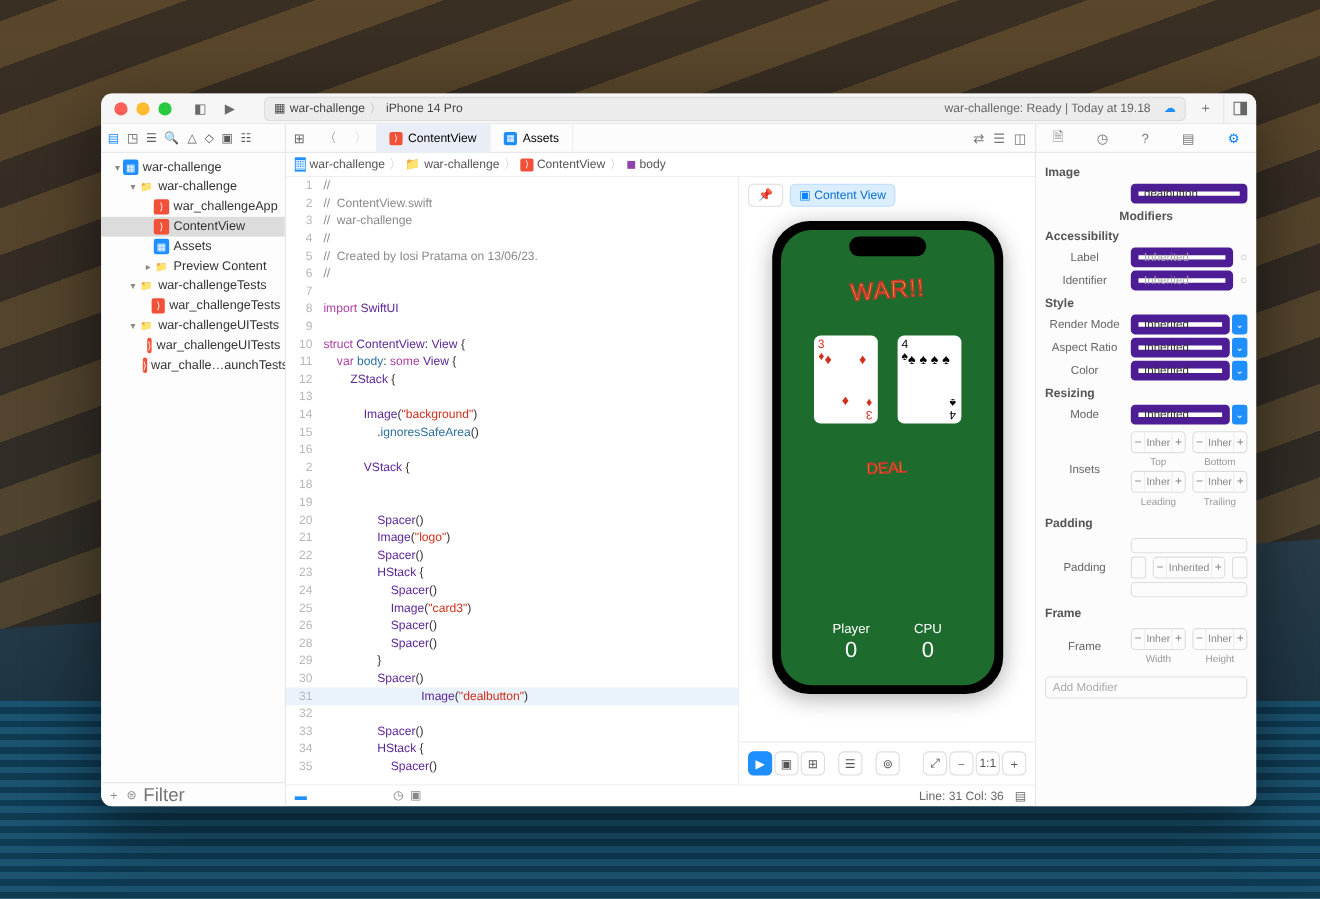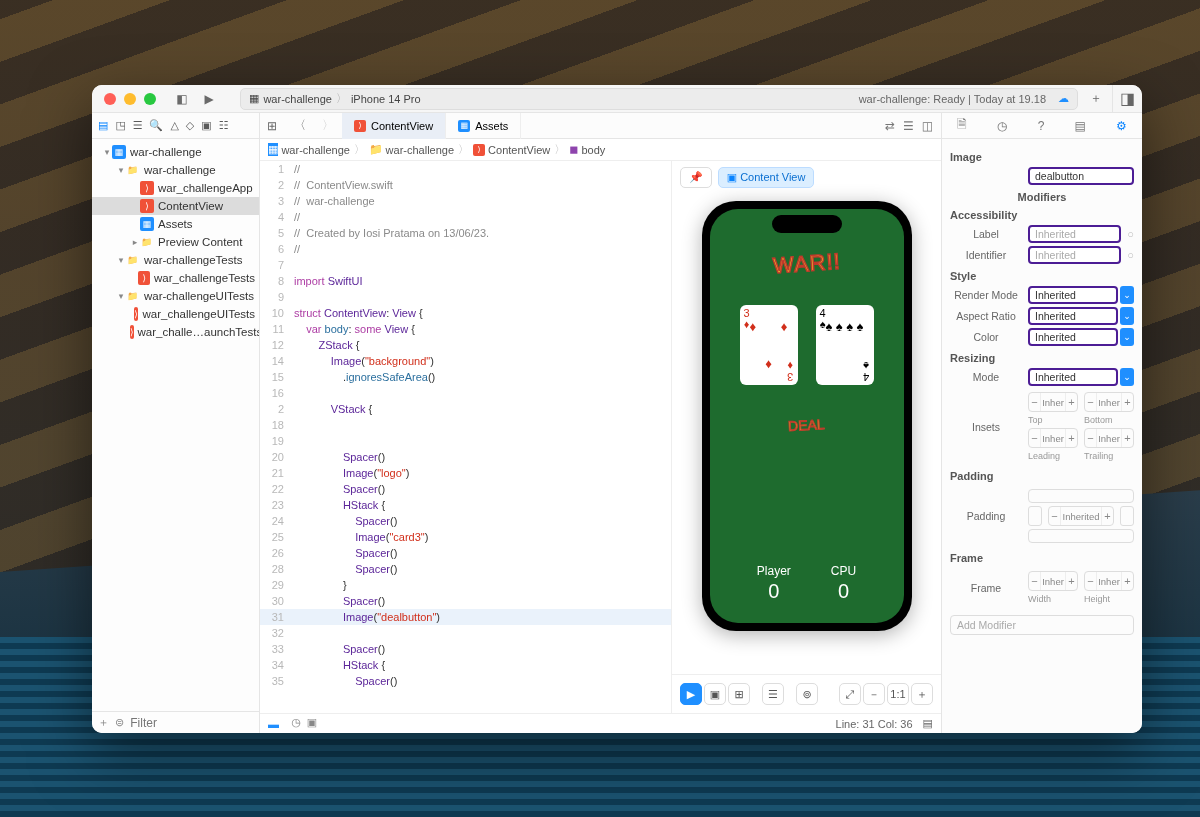--- a/index.html
+++ b/index.html
@@ -45,32 +45,32 @@
   .sidebar { width:168px; border-right:1px solid #e5e5e5; background:#fdfdfd; display:flex; flex-direction:column;}
   .tree { flex:1; overflow:auto; font-size:11.5px; color:#333; padding-top:4px;}
   .row { display:flex; align-items:center; height:18px; padding-right:4px; cursor:pointer; white-space:nowrap;}
   .row .chev { width:10px; text-align:center; color:#888; font-size:9px;}
   .row .icon { width:14px; height:14px; margin-right:4px; display:inline-flex; align-items:center; justify-content:center; font-size:9px; border-radius:2px;}
   .proj-ic { background:#1f8fff; color:#fff; }
   .folder-ic { color:#1f8fff; }
   .row.sel { background:#dcdcdc; }
   .pad1 { padding-left:10px;} .pad2{padding-left:24px;} .pad3{padding-left:38px;}
   .sb-foot { height:22px; border-top:1px solid #e5e5e5; display:flex; align-items:center; gap:6px; padding:0 6px; font-size:11px; color:#888;}
-  .sb-foot input { flex:1; border:none; background:transparent; font-size:12px; outline:none;}
+  .sb-foot input { flex:1; border:none; background:transparent; font-size:17px; outline:none;}
   
   .center { flex:1; display:flex; flex-direction:column; border-right:1px solid #e5e5e5; min-width:0;}
   .jumpbar { height:22px; border-bottom:1px solid #eee; display:flex; align-items:center; padding:0 8px; font-size:11px; color:#555; gap:4px;}
   .jumpbar .crumb { display:flex; align-items:center; gap:3px;}
   .jumpbar .sep { color:#bbb; }
   .split { flex:1; display:flex; min-height:0;}
   .editor { flex:1.2; overflow:auto; font-family: "SF Mono", Menlo, monospace; font-size:11px; line-height:16px; }
   .line { display:flex; }
   .gut { width:34px; text-align:right; color:#b8b8b8; padding-right:10px; user-select:none;}
   .src { white-space:pre; color:#333; flex:1;}
-  .line.sel { background:#eaf2fb; }
+  .line.sel { background:#eaf2fb;gap:40px; }
   .kw { color:#ad3da4; } .name{color:#2b6f9e;} .type{color:#5c2699;} .str{color:#d12f1b;} .cm{color:#8a8a8a;}
   .statusline { height:20px; border-top:1px solid #eee; font-size:11px; color:#666; display:flex; align-items:center; padding:0 8px;}
   .statusline .sp { flex:1; }
   
   .canvas { width:270px; border-left:1px solid #eee; background:#fff; display:flex; flex-direction:column; align-items:center; position:relative;}
   .pin-row { position:absolute; top:6px; left:8px; display:flex; gap:6px; z-index:2;}
   .pin-btn { background:#fff; border:1px solid #ddd; border-radius:5px; padding:3px 8px; font-size:11px; color:#555;}
   .pin-btn.sel { background:#dbeeff; color:#0a6fd1; border-color:#bcdcff;}
   .phone { margin-top:40px; width:210px; height:430px; background:#000; border-radius:34px; padding:8px; box-shadow:0 4px 20px rgba(0,0,0,0.3);}
   .screen { width:100%; height:100%; background:#1e6b2e; border-radius:28px; position:relative; overflow:hidden; display:flex; flex-direction:column; align-items:center;}
@@ -87,28 +87,28 @@
   .scores .n { font-size:20px; margin-top:2px;}
   .canvas-ctrl { margin-top:auto; width:100%; padding:8px; display:flex; gap:6px; border-top:1px solid #eee;}
   .cc-grp { display:flex; gap:2px; }
   .cc-btn { width:22px; height:22px; border:1px solid #ddd; border-radius:5px; display:flex; align-items:center; justify-content:center; font-size:11px; color:#555;}
   .cc-btn.blue { background:#1f8fff; color:#fff; border-color:#1f8fff;}
   
   .inspector { width:200px; background:#fcfcfc; font-size:11px; color:#333; overflow:auto; padding:6px 8px 10px;}
   .insp-head { font-weight:600; color:#555; margin:6px 0 4px;}
   .insp-row { display:flex; align-items:center; margin:3px 0; gap:6px;}
   .insp-row label { width:72px; text-align:center; color:#666; font-size:10.5px;}
-  .insp-row .val { flex:1; height:18px; border:2px solid #4c1d95; border-radius:4px; padding:0 5px; display:flex; align-items:center; font-size:10.5px; background:#fff; color:#333;}
+  .insp-row .val { flex:1; height:18px; border:7px solid #4c1d95; border-radius:4px; padding:0 5px; display:flex; align-items:center; font-size:10.5px; background:#fff; color:#333;}
   .insp-row .val.ph { color:#aaa; }
   .insp-row .drop { width:14px; height:18px; background:#1f8fff; border-radius:3px; color:#fff; font-size:9px; display:flex; align-items:center; justify-content:center; margin-left:-4px;}
   .cap-row { display:flex; gap:6px; margin:3px 0;}
   .cap { flex:1; border:1px solid #ddd; border-radius:4px; height:20px; display:flex; align-items:center; justify-content:center; font-size:9.5px; color:#888; position:relative;}
   .cap .m,.cap .p { position:absolute; top:0; width:12px; height:100%; display:flex; align-items:center; justify-content:center; font-size:11px;}
   .cap .m{left:0;border-right:1px solid #eee;} .cap .p{right:0;border-left:1px solid #eee;}
-  .cap-lbl { text-align:left; font-size:9px; color:#999; flex:1;}
+  .cap-lbl { text-align:center; font-size:9px; color:#999; flex:1;}
   .center-head { text-align:center; font-weight:600; color:#555; margin:6px 0;}
   .add-mod { width:100%; height:20px; border:1px solid #ddd; border-radius:4px; font-size:10.5px; color:#aaa; padding:0 6px; display:flex; align-items:center; margin-top:8px;}
 </style>
 </head>
 <body>
 
 <div class="desktop">
   <div class="rock-layer"></div>
   <div class="water-layer"></div>
 
@@ -307,20 +307,24 @@
                 <span class="gut">10</span>
                 <span class="src"><span class="kw">struct</span> <span class="type">ContentView</span>: <span class="type">View</span> {</span>
               </div>
               <div class="line">
                 <span class="gut">11</span>
                 <span class="src">    <span class="kw">var</span> <span class="name">body</span>: <span class="kw">some</span> <span class="type">View</span> {</span>
               </div>
               <div class="line">
                 <span class="gut">12</span>
                 <span class="src">        <span class="type">ZStack</span> {</span>
+              </div>
+              <div class="line">
+                <span class="gut">13</span>
+                <span class="src"></span>
               </div>
               <div class="line">
                 <span class="gut">14</span>
                 <span class="src">            <span class="type">Image</span>(<span class="str">"background"</span>)</span>
               </div>
               <div class="line">
                 <span class="gut">15</span>
                 <span class="src">                .<span class="name">ignoresSafeArea</span>()</span>
               </div>
               <div class="line">

